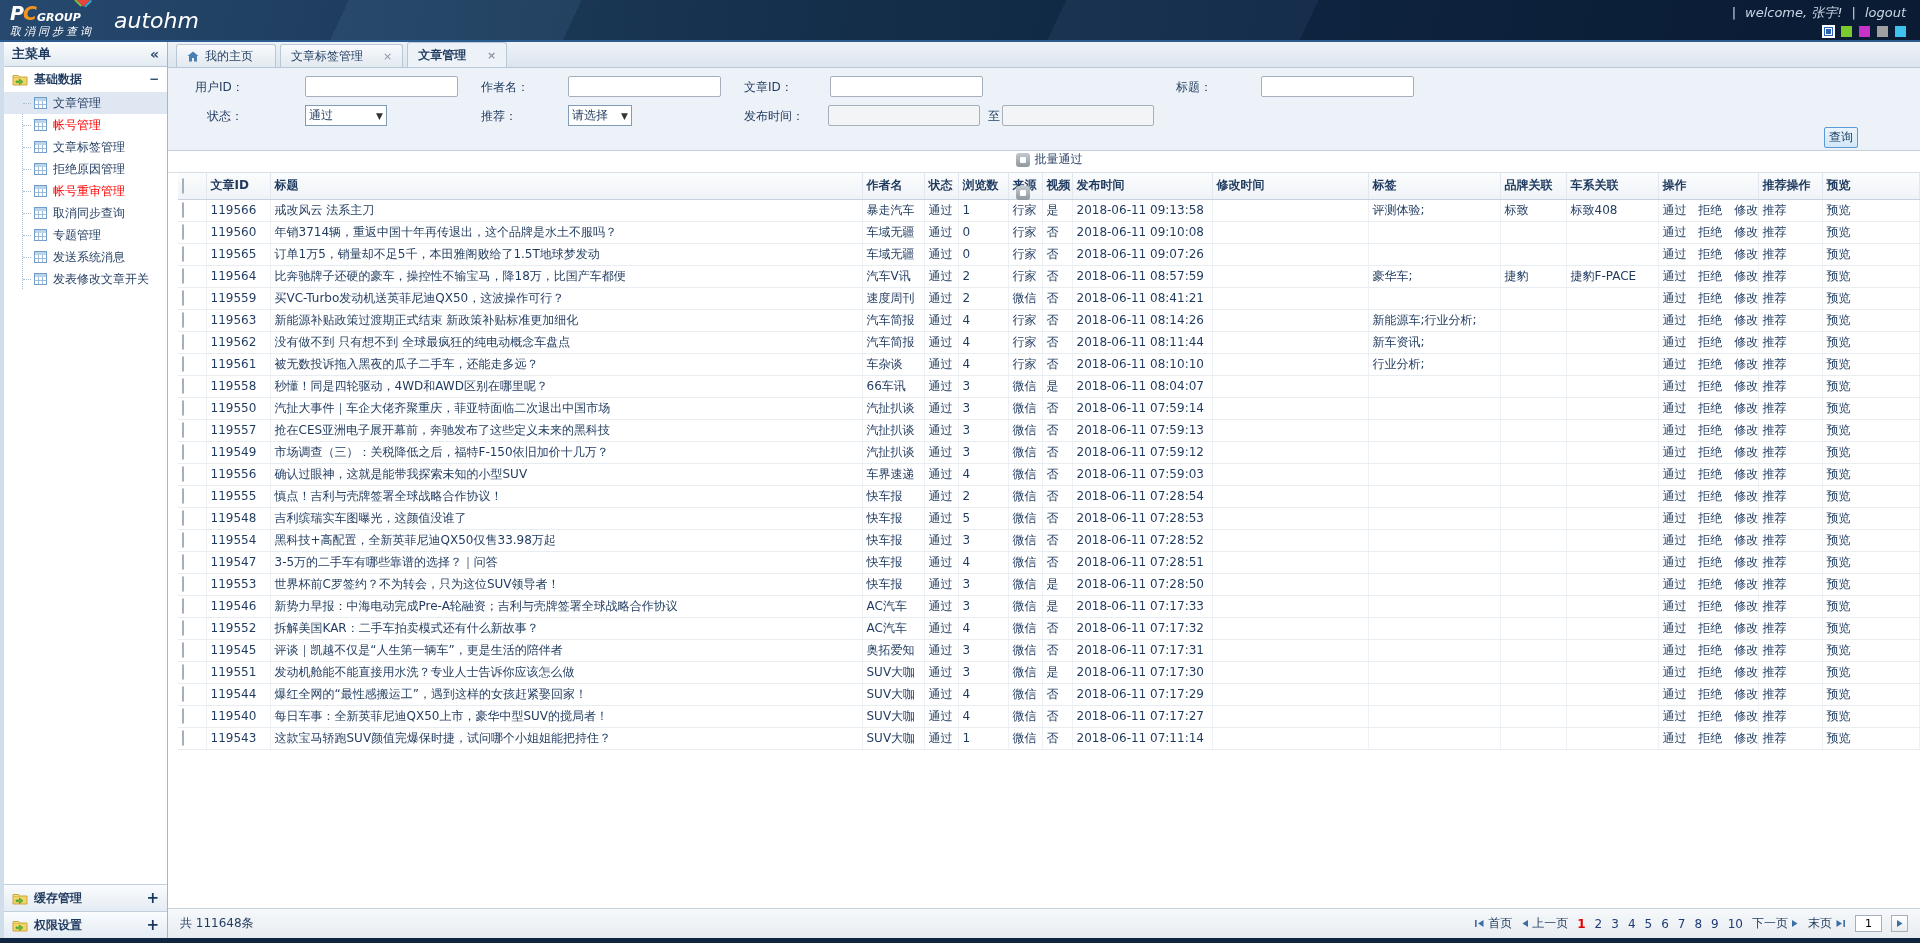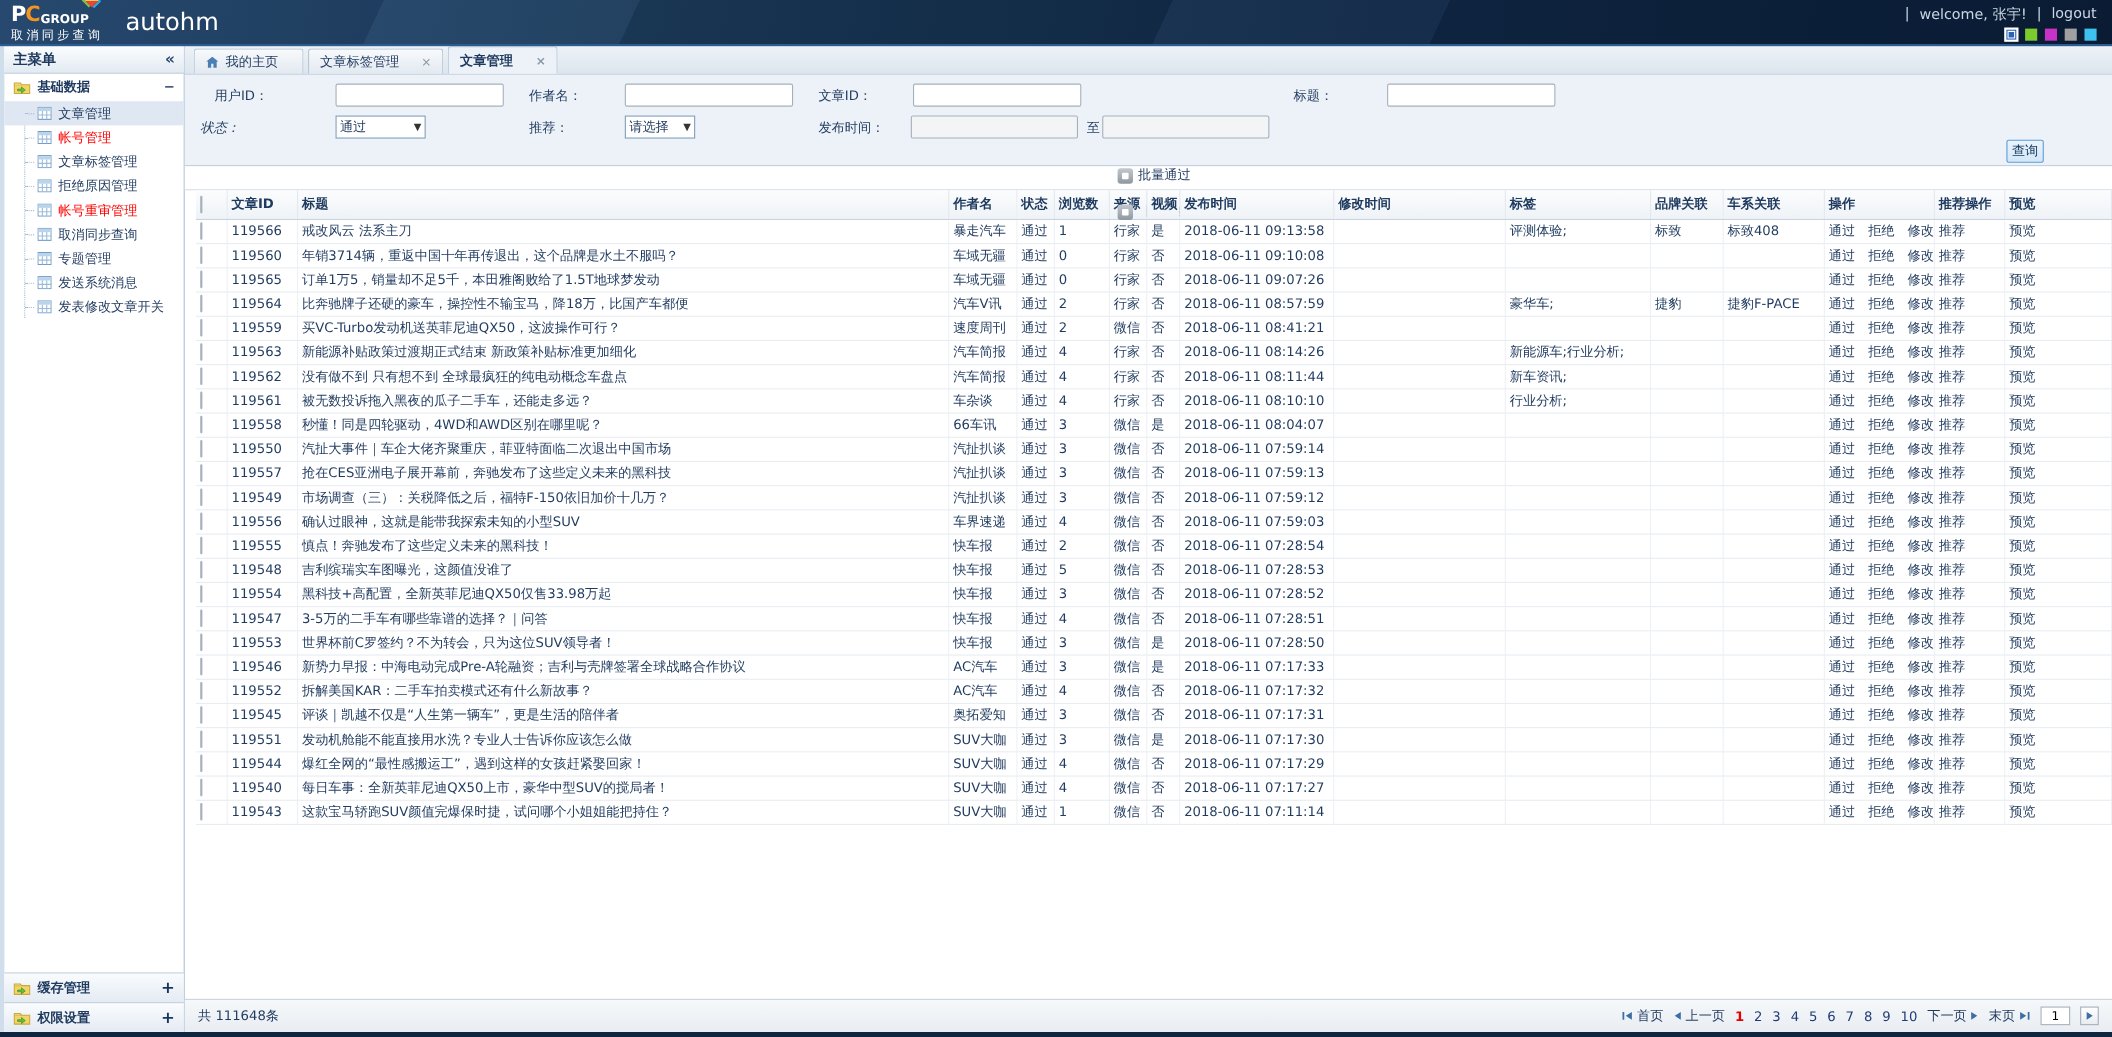--- a/index.html
+++ b/index.html
@@ -7,20 +7,21 @@
   body {
     width:1920px; height:943px; overflow:hidden;
     font-family:"DejaVu Sans","Liberation Sans",sans-serif;
     background:#fff; color:#1F3A5F; font-size:12px;
   }
   
   .app-header {
     height:42px; position:relative; display:flex; align-items:center;
     background:linear-gradient(100deg,#27496f 0%,#17334f 35%,#0e2440 65%,#0a1b33 100%);
     border-bottom:2px solid #2c5c8f;
+    font-style:italic;
   }
   .app-header::after{
     content:""; position:absolute; inset:0; pointer-events:none;
     background:linear-gradient(115deg, transparent 18%, rgba(120,170,220,.10) 18% 30%, transparent 30% 55%, rgba(120,170,220,.08) 55% 68%, transparent 68%);
   }
   .logo { display:flex; flex-direction:column; line-height:1; padding:3px 6px 2px 10px; z-index:1; }
   .logo-top { display:flex; align-items:flex-end; position:relative; }
   .logo-pc { font-size:19px; font-weight:bold; color:#fff; letter-spacing:-1px; }
   .logo-pc b { color:#F7941D; }
   .logo-group { font-size:11px; font-weight:bold; color:#fff; margin-left:1px; letter-spacing:0; }
@@ -289,21 +290,21 @@
       <input class="inp fg" style="left: 400px; top: 8px;">
       <div class="fg" style="left:576px; top:8px;">
           <span>文章ID：</span>
         </div>
       <input class="inp fg" style="left: 662px; top: 8px;">
       <div class="fg" style="left:1008px; top:8px;">
           <span>标题：</span>
         </div>
       <input class="inp fg" style="left: 1093px; top: 8px;">
 
-      <div class="fg" style="left:14px; top:37px;font-style:italic;">
+      <div class="fg" style="left:39px; top:37px;">
           <span>状态：</span>
         </div>
       <div class="sel fg" style="left:137px; top:37px; width:82px;">
         <span>通过</span>
           <span class="arrow">▼</span>
       </div>
       <div class="fg" style="left:313px; top:37px;">
           <span>推荐：</span>
         </div>
       <div class="sel fg" style="left:400px; top:37px; width:64px;">
@@ -708,21 +709,21 @@
         <td>
           <span class="op-link">推荐</span>
         </td>
         <td>
           <span class="op-link">预览</span>
         </td>
       </tr>
             <tr>
         <td><span class="cb"></span></td>
         <td>119555</td>
-        <td>慎点！奔驰发布了这些定义未来的黑科技！</td>
+        <td>慎点！吉利与壳牌签署全球战略合作协议！</td>
         <td>快车报</td>
         <td>通过</td>
         <td>2</td>
         <td>微信</td>
         <td>否</td>
         <td>2018-06-11 07:28:54</td>
         <td></td>
         <td></td>
         <td></td>
         <td></td>

